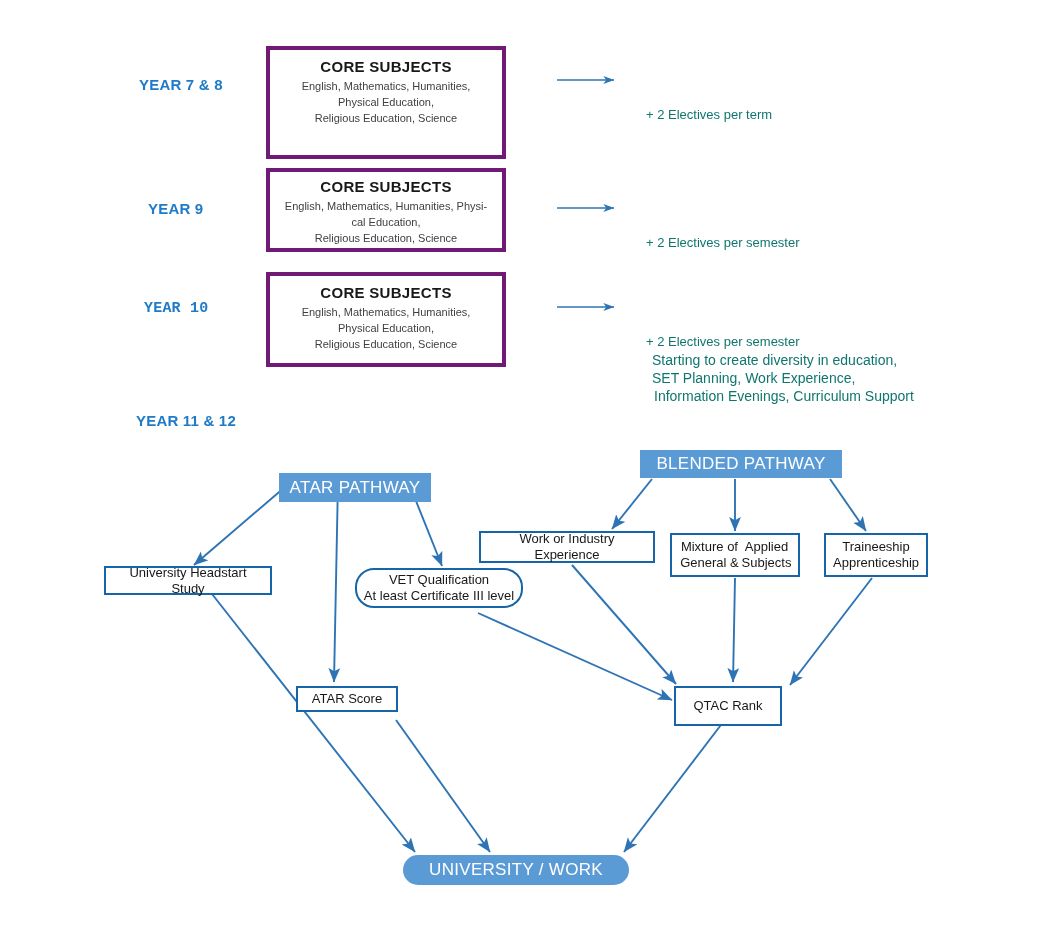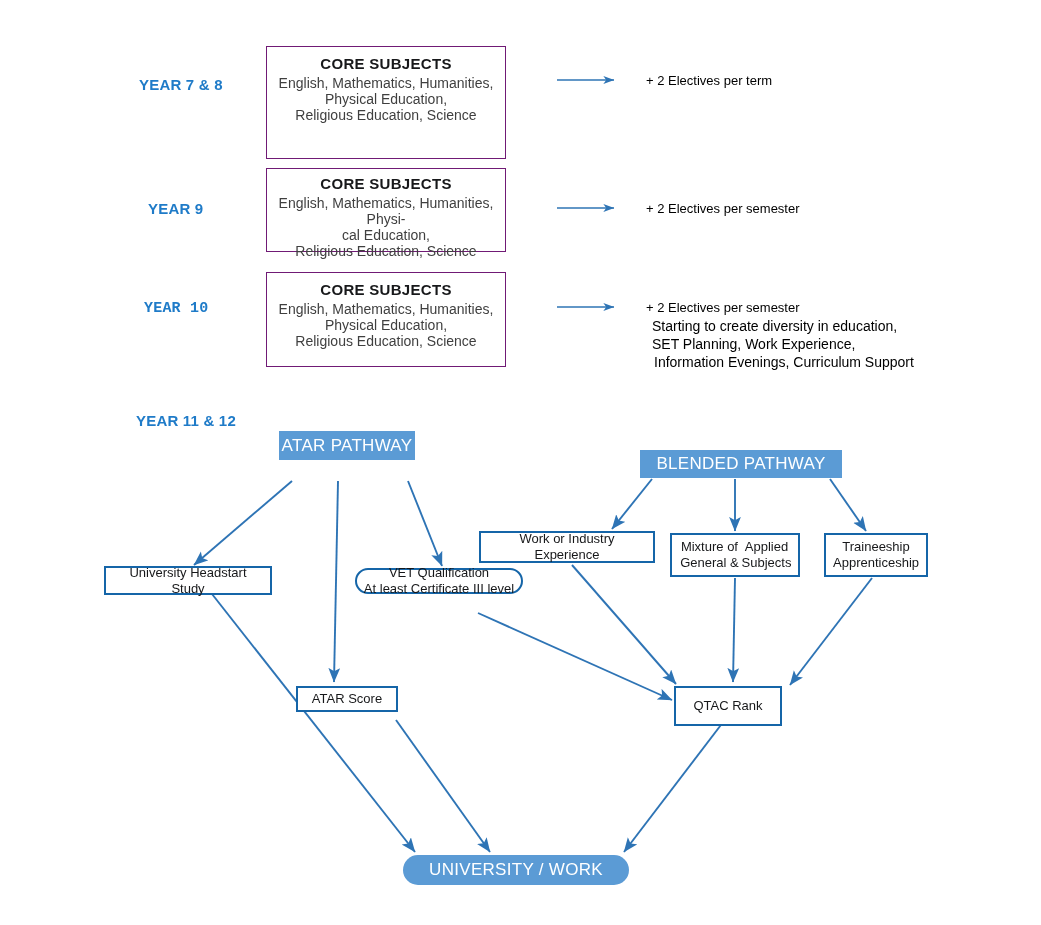--- a/index.html
+++ b/index.html
@@ -34,46 +34,47 @@
     color: #1F7BC8;
     font-weight: bold;
     font-size: 15px;
     letter-spacing: 0.2px;
     white-space: nowrap;
   }
 
   
   .core-box {
     position: absolute;
-    border: 1px solid #701a75;
+    border: 4px solid #701a75;
     background: #ffffff;
     box-sizing: border-box;
     text-align: center;
     padding: 8px 6px 20px 6px;
   }
   .core-title {
     font-size: 15px;
     font-weight: bold;
     color: #17181a;
     letter-spacing: 0.3px;
     margin-bottom: 3px;
   }
   .core-subjects {
-    font-size: 14px;
+    font-size: 11px;
     color: #3f3f3f;
     line-height: 16px;
   }
 
   
   .elective-note {
     position: absolute;
     font-size: 13px;
-    color: #000000;
+    color: #0f766e;
     line-height: 18px;
     white-space: nowrap;
+    margin-top: 34px;
   }
   .elective-note .sub {
     font-size: 14px;
     display: block;
   }
   .elective-note .ind1 { padding-left: 6px; }
   .elective-note .ind2 { padding-left: 8px; }
 
   
   .banner-box {
@@ -199,27 +200,27 @@
 
   <div class="elective-note" style="left:646px; top:299px;">
     <span>+ 2 Electives per semester</span>
     <span class="sub ind1">Starting to create diversity in education,</span>
     <span class="sub ind1">SET Planning, Work Experience,</span>
     <span class="sub ind2">Information Evenings, Curriculum Support</span>
   </div>
 
   <div class="year-label" style="left:136px; top:412px;">YEAR 11 &amp; 12</div>
 
-  <div class="banner-box" style="left:279px; top:431px; width:136px; height:29px;">ATAR PATHWAY</div>
+  <div class="banner-box" style="left:279px; top:473px; width:152px; height:29px;">ATAR PATHWAY</div>
 
   <div class="banner-box" style="left:640px; top:450px; width:202px; height:28px;">BLENDED PATHWAY</div>
 
   <div class="node-box" style="left:104px; top:566px; width:168px; height:29px;">University Headstart Study</div>
 
-  <div class="node-box" style="left:355px; top:568px; width:168px; height:26px; flex-direction:column;border-radius:19px;">
+  <div class="node-box" style="left:355px; top:568px; width:168px; height:40px; flex-direction:column;border-radius:19px;">
     <span>VET Qualification</span>
     <span>At least Certificate III level</span>
   </div>
 
   <div class="node-box" style="left:479px; top:531px; width:176px; height:32px;">Work or Industry Experience</div>
 
   <div class="node-box" style="left:670px; top:533px; width:130px; height:44px; flex-direction:row;">
     <span>Mixture of General &amp;</span>
     <span>Applied Subjects</span>
   </div>

